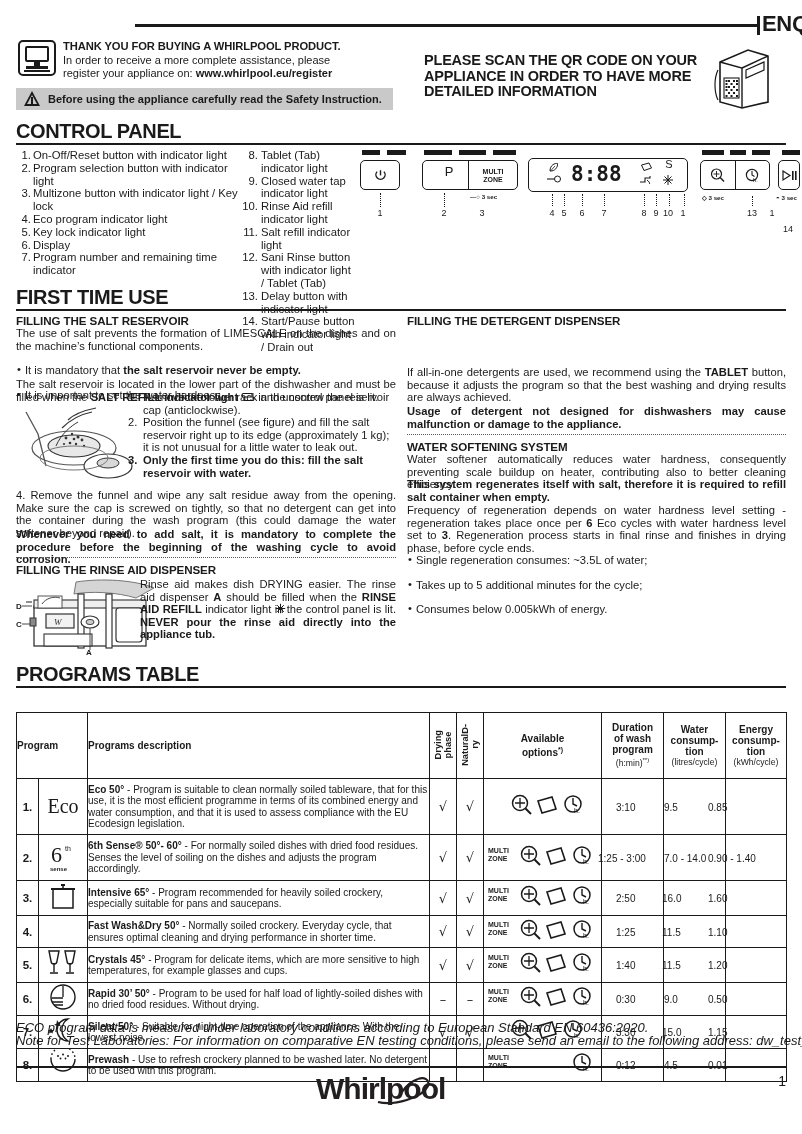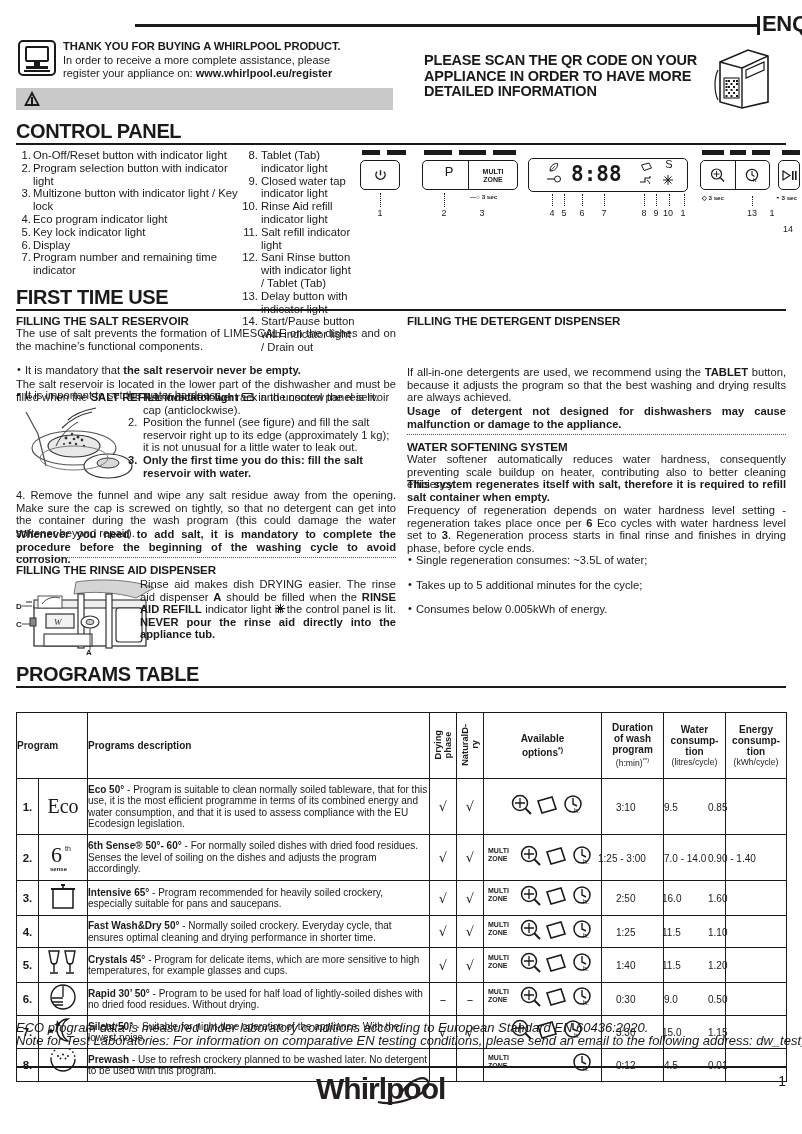--- a/index.html
+++ b/index.html
@@ -409,20 +409,21 @@
   </div>
 
   <div class="thanks-title">THANK YOU FOR BUYING A WHIRLPOOL PRODUCT.</div>
   <div class="thanks-l1">In order to receive a more complete assistance, please</div>
   <div class="thanks-l2"><span>register your appliance on: </span><b>www.whirlpool.eu/register</b></div>
 
   <div class="safety-box">
     <div class="warn-tri"></div>
     <div class="warn-tri-in"></div>
     <div class="warn-bang"></div>
+    <div class="safety-text">Before using the appliance carefully read the Safety Instruction.</div>
   </div>
 
   <div class="qr-head">PLEASE SCAN THE QR CODE ON YOUR APPLIANCE IN ORDER TO HAVE MORE DETAILED INFORMATION</div>
 
   <div class="appliance-sketch pic">
     <svg width="62" height="66" viewBox="0 0 62 66">
       <path d="M8 18 L36 6 L56 12 L56 58 L30 64 L8 58 Z" fill="#fff" stroke="#1a1a1a" stroke-width="1.6"></path>
       <path d="M8 18 L30 24 L30 64" fill="none" stroke="#1a1a1a" stroke-width="1.4"></path>
       <path d="M30 24 L56 12" fill="none" stroke="#1a1a1a" stroke-width="1.4"></path>
       <path d="M34 26 L52 18 L52 26 L34 34 Z" fill="#fff" stroke="#1a1a1a" stroke-width="1.2"></path>

